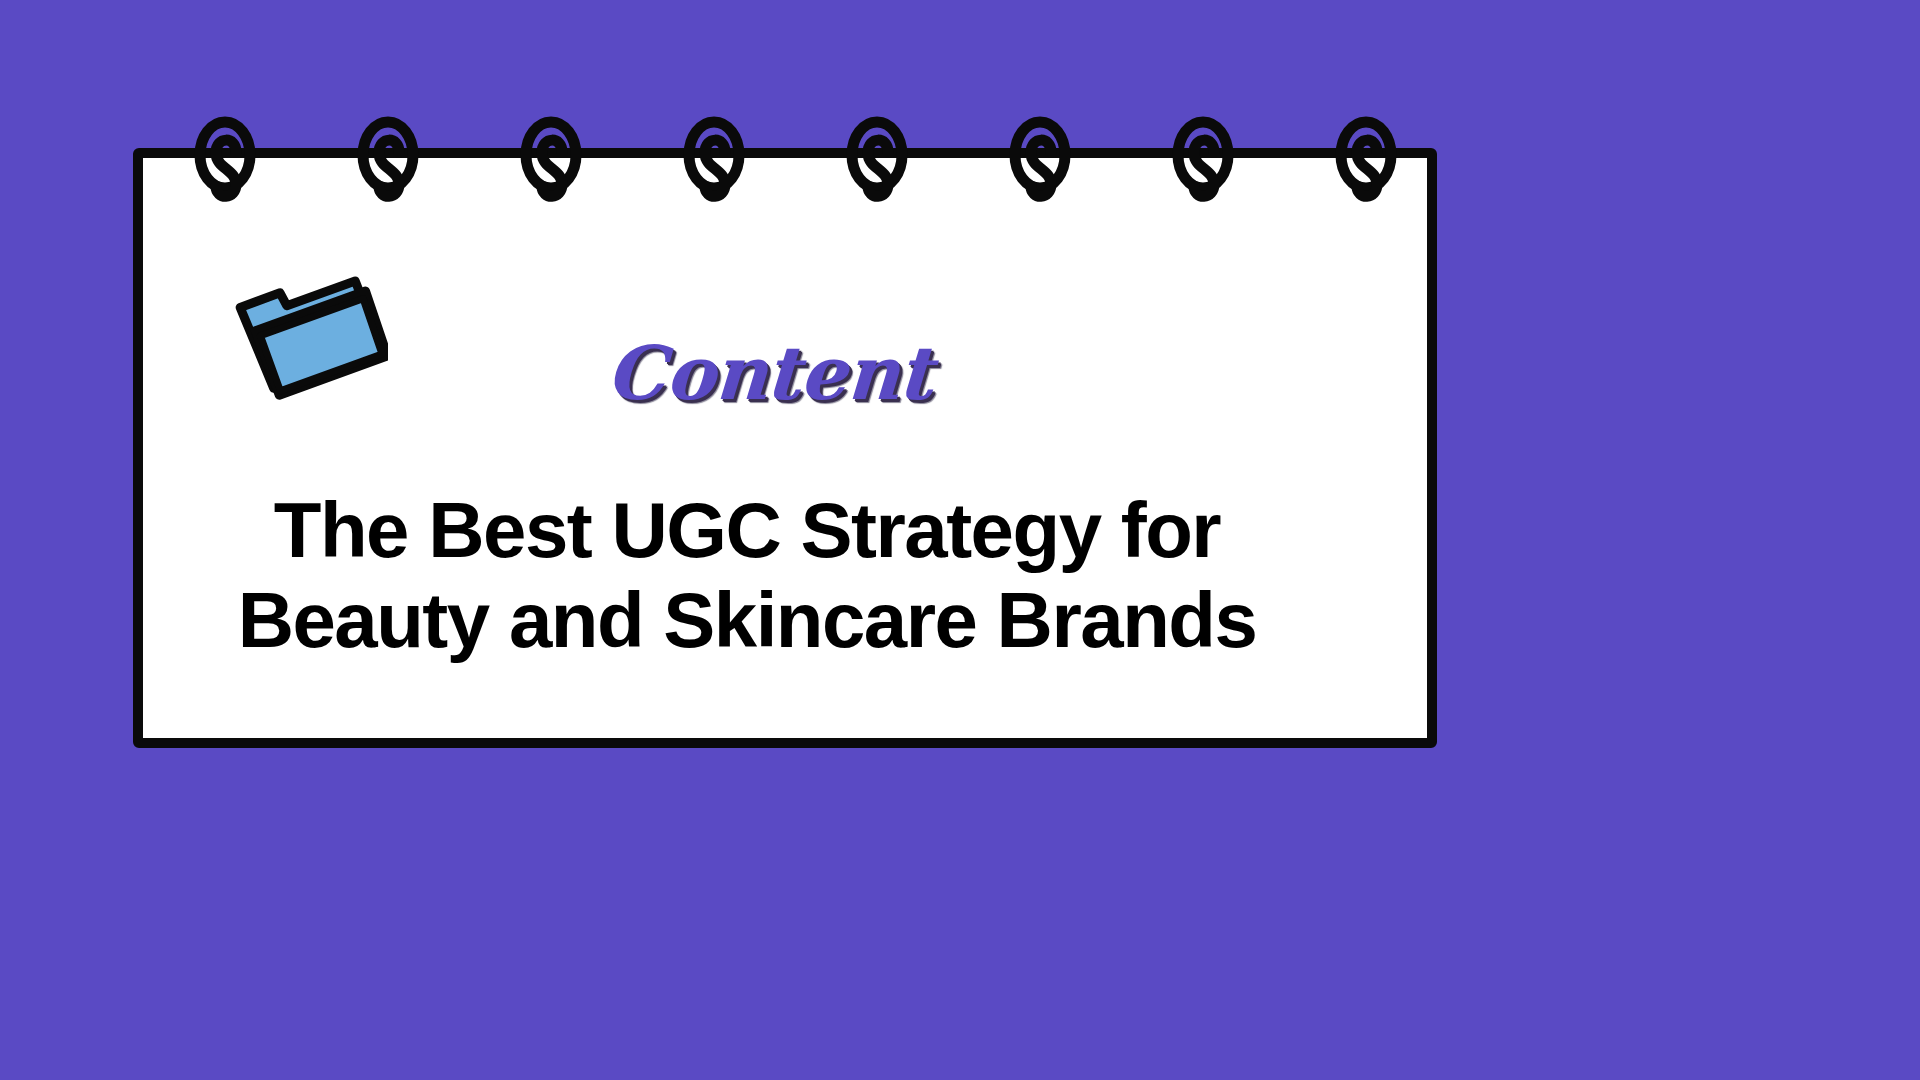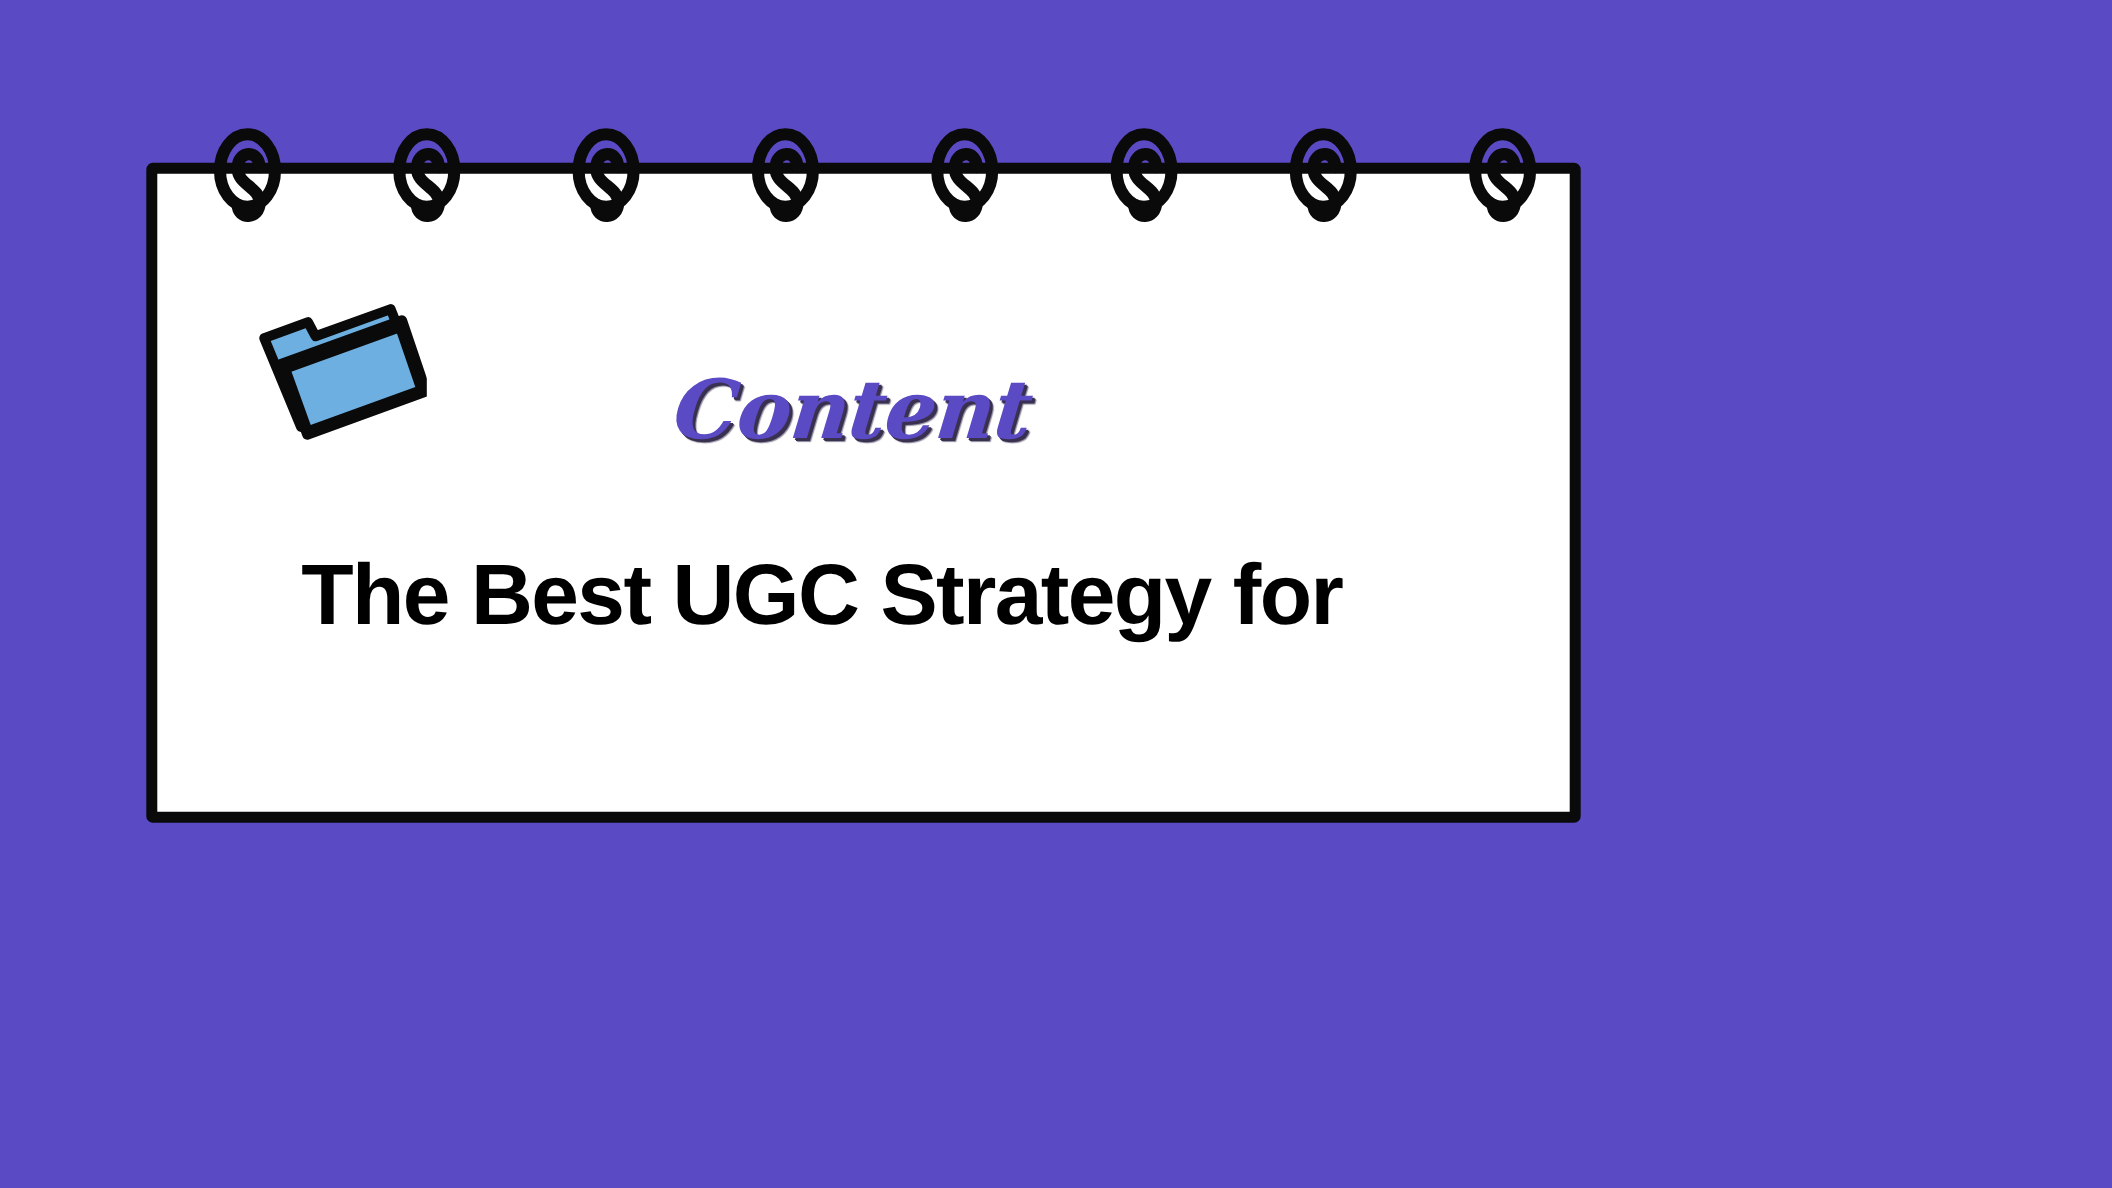--- a/index.html
+++ b/index.html
@@ -89,21 +89,21 @@
     text-shadow:
        2px 2px 0 #3a3050,
        3px 3px 0 #3a3050,
        4px 4px 1px rgba(40,34,66,0.55);
   }
 
   
   .headline {
     position: absolute;
     left: 133px;
-    top: 496px;
+    top: 486px;
     width: 1228px;
     text-align: center;
     z-index: 6;
     color: #000000;
     font-family: "Liberation Sans", sans-serif;
     font-weight: 700;
     font-size: 78px;
     line-height: 1.15;
     letter-spacing: -1.5px;
   }
@@ -179,15 +179,16 @@
       </g>
     </svg>
   </div>
 
   <div class="script-word">
     <span class="inner">Content</span>
   </div>
 
   <div class="headline">
     <span class="line">The Best UGC Strategy for</span>
+    <span class="line">Beauty and Skincare Brands</span>
   </div>
 
 </div>
 
 </body></html>

